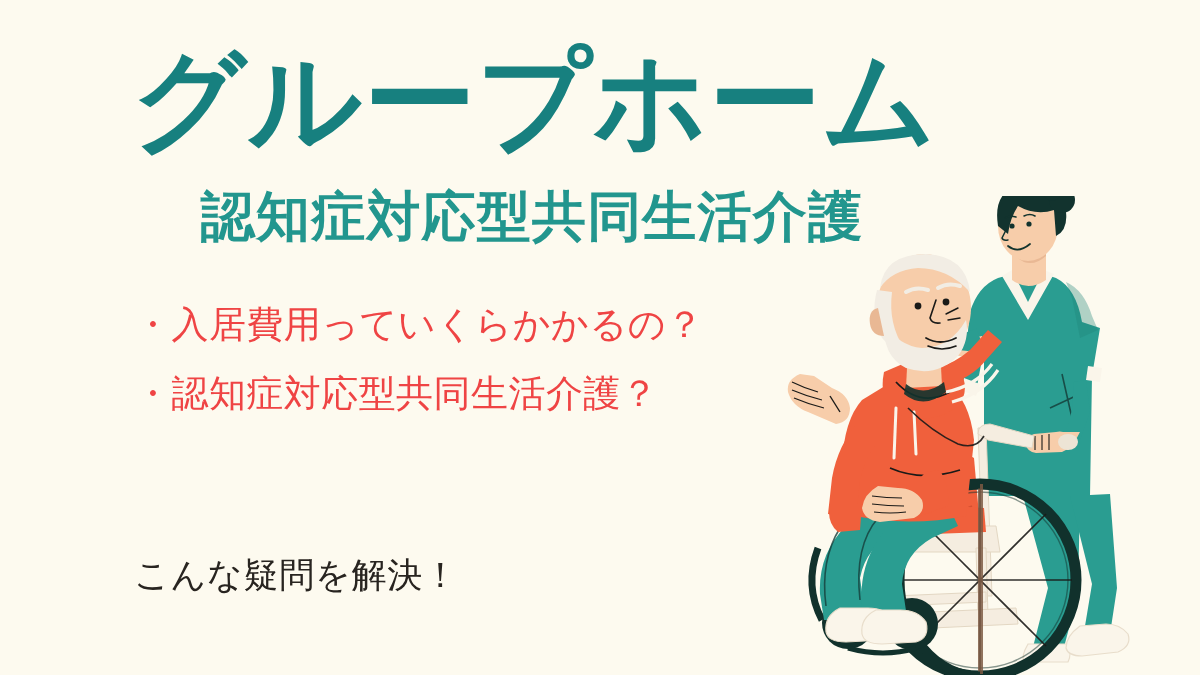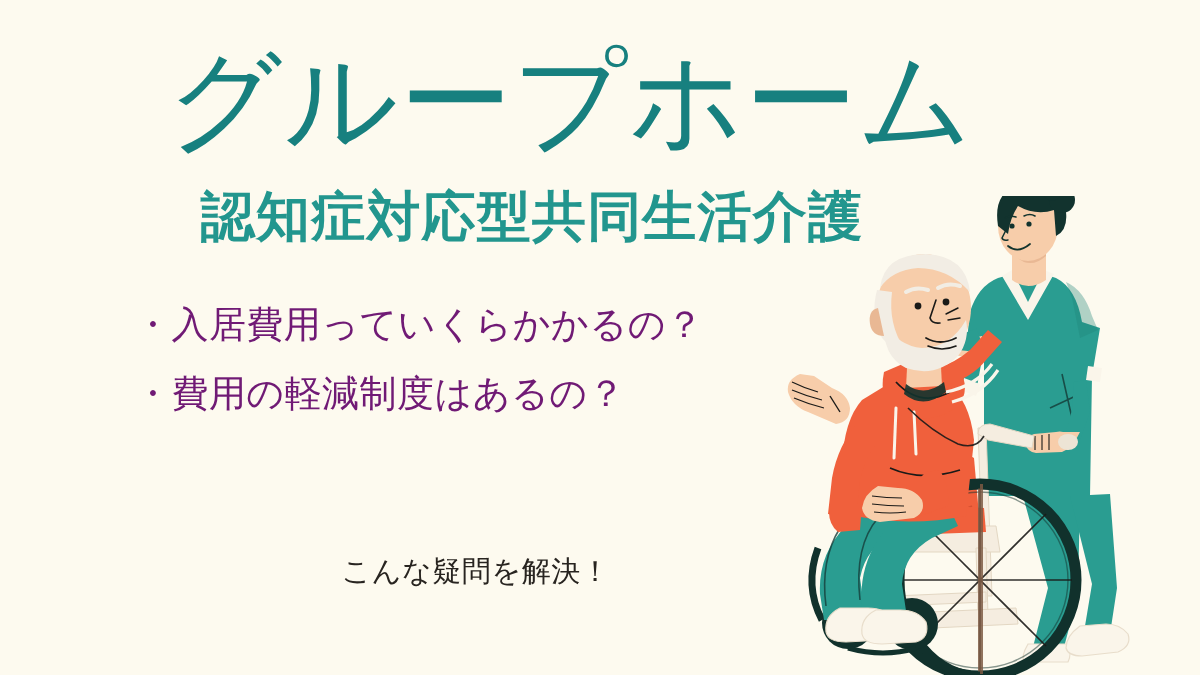--- a/index.html
+++ b/index.html
@@ -20,25 +20,24 @@
 
   
   .title {
     position:absolute;
     left:0; top:38px;
     width:1070px;
     text-align:center;
     font-family:"DejaVu Sans", sans-serif;
     font-size:112px;
     line-height:1.12;
-    font-weight:400;
+    font-weight:700;
     letter-spacing:0.012em;
     color:#17807F;
     white-space:nowrap;
-    margin-left:36px;
   }
   .subtitle {
     position:absolute;
     left:0; top:186px;
     width:1064px;
     text-align:center;
     font-size:54px;
     line-height:1.15;
     font-weight:700;
     letter-spacing:0.022em;
@@ -48,33 +47,33 @@
 
   
   .bullets {
     position:absolute;
     left:134px; top:306px;
     width:660px;
   }
   .bullet {
     font-size:37px;
     line-height:1.0;
-    color:#701a75;
+    color:#ef4444;
     letter-spacing:0.012em;
     white-space:nowrap;
     margin-bottom:32px;
   }
   .bullet:last-child { margin-bottom:0; }
 
   .closing {
     position:absolute;
-    left:148px; top:552px;
+    left:134px; top:552px;
     width:656px;
-    text-align:center;
-    font-size:29px;
+    text-align:left;
+    font-size:35px;
     letter-spacing:0.02em;
     color:#282420;
     white-space:nowrap;
   }
 
   
   .illustration {
     position:absolute;
     right:0; top:196px;
     width:420px;
@@ -86,21 +85,21 @@
 <body>
 
 <div id="poster">
 
   <div class="title">グループホーム</div>
 
   <div class="subtitle">認知症対応型共同生活介護</div>
 
   <div class="bullets">
     <div class="bullet">・入居費用っていくらかかるの？</div>
-    <div class="bullet">・費用の軽減制度はあるの？</div>
+    <div class="bullet">・認知症対応型共同生活介護？</div>
   </div>
 
   <div class="closing">こんな疑問を解決！</div>
 
   <div class="illustration">
     <svg viewBox="0 0 420 479" xmlns="http://www.w3.org/2000/svg" aria-hidden="true">
 
       <g>
 
         <path d="M243 300 L300 300 L298 398 L283 455 L252 455 L268 392 Z" fill="#2A9D91"></path>

